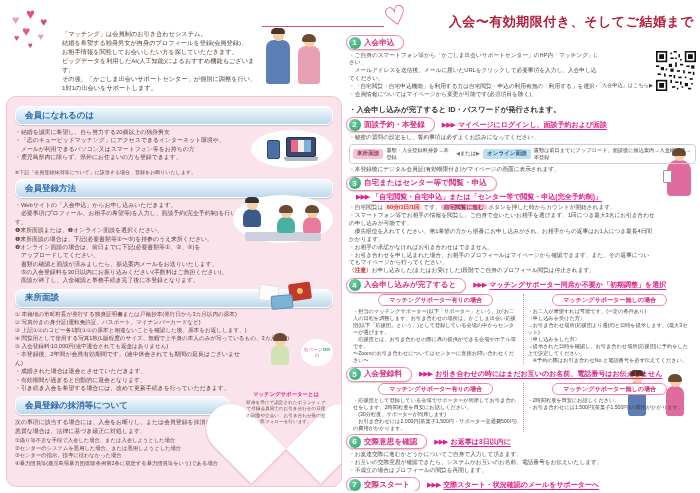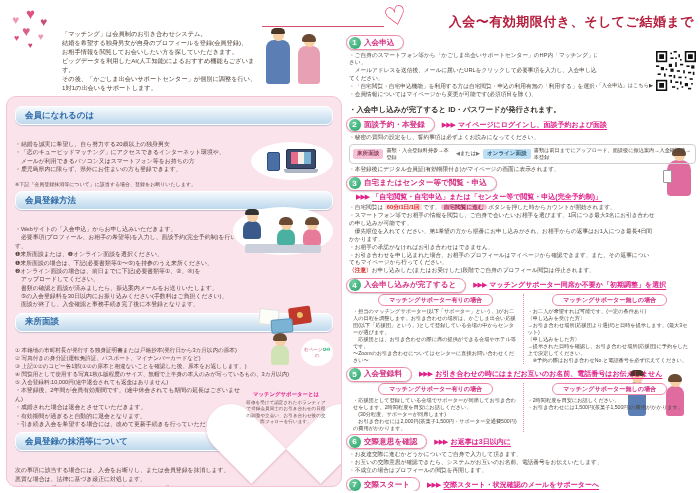--- a/index.html
+++ b/index.html
@@ -12,21 +12,21 @@
   .heart-line{position:absolute;left:262px;top:26px;width:122px;border-top:1.6px solid #d94f6e;}
   .heart-glyph{position:absolute;left:384px;top:1px;font-size:26px;color:#e8365f;transform:rotate(-14deg);}
 
   
   .l-title{position:absolute;left:60px;top:8px;font-size:15px;font-weight:bold;color:#c2233f;letter-spacing:.5px;white-space:nowrap;}
   .l-intro{position:absolute;left:62px;top:30px;width:198px;font-size:6.2px;line-height:1.44;color:#4f4038;}
   .couple1{position:absolute;left:248px;top:26px;width:86px;height:66px;}
 
   .panel{position:absolute;left:6px;top:96px;width:336px;height:391px;background:#fbe3ec;border:1px solid #f3c3d6;border-radius:10px;padding:5px 8px;box-sizing:border-box;overflow:hidden;}
   .sec{position:relative;}
-  .sec-head{background:linear-gradient(#f6fafd,#bdd8ec);color:#2f6ca8;font-weight:bold;font-size:8.5px;padding:2.5px 9px;border-radius:7px;border:1px solid #fff;box-shadow:0 1px 1px rgba(110,140,175,.4);margin:4px 0 15px;}
+  .sec-head{background:linear-gradient(#f6fafd,#bdd8ec);color:#2f6ca8;font-weight:bold;font-size:8.5px;padding:2.5px 9px;border-radius:7px;border:1px solid #fff;box-shadow:0 1px 1px rgba(110,140,175,.4);margin:4px 0 3px;}
   .sec-lines{font-size:5.9px;line-height:1.42;color:#57463e;}
   .fine{font-size:5px;color:#57463e;margin-top:1px;}
   .narrow{width:232px;}
   .flexrow{display:flex;align-items:flex-start;}
   .flexrow .sec-lines{flex:1;}
 
   
   .ellipse{background:#fff;border-radius:50%;display:flex;align-items:center;justify-content:center;gap:4px;}
   .illu-laptop{width:82px;height:38px;margin-top:2px;}
   .phone-sh{width:11px;height:17px;background:#4a6fa5;border-radius:2px;border:1px solid #2f4d7a;}

